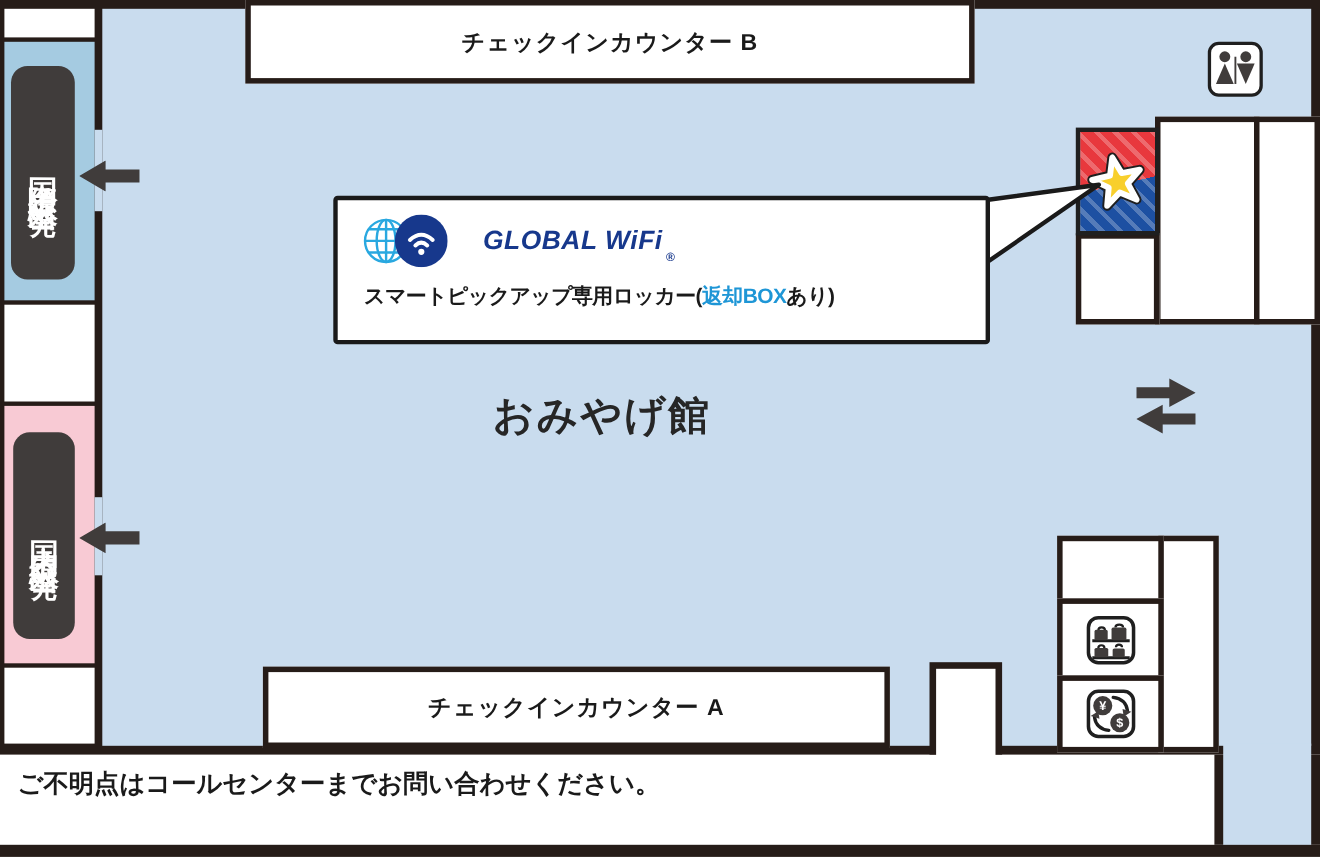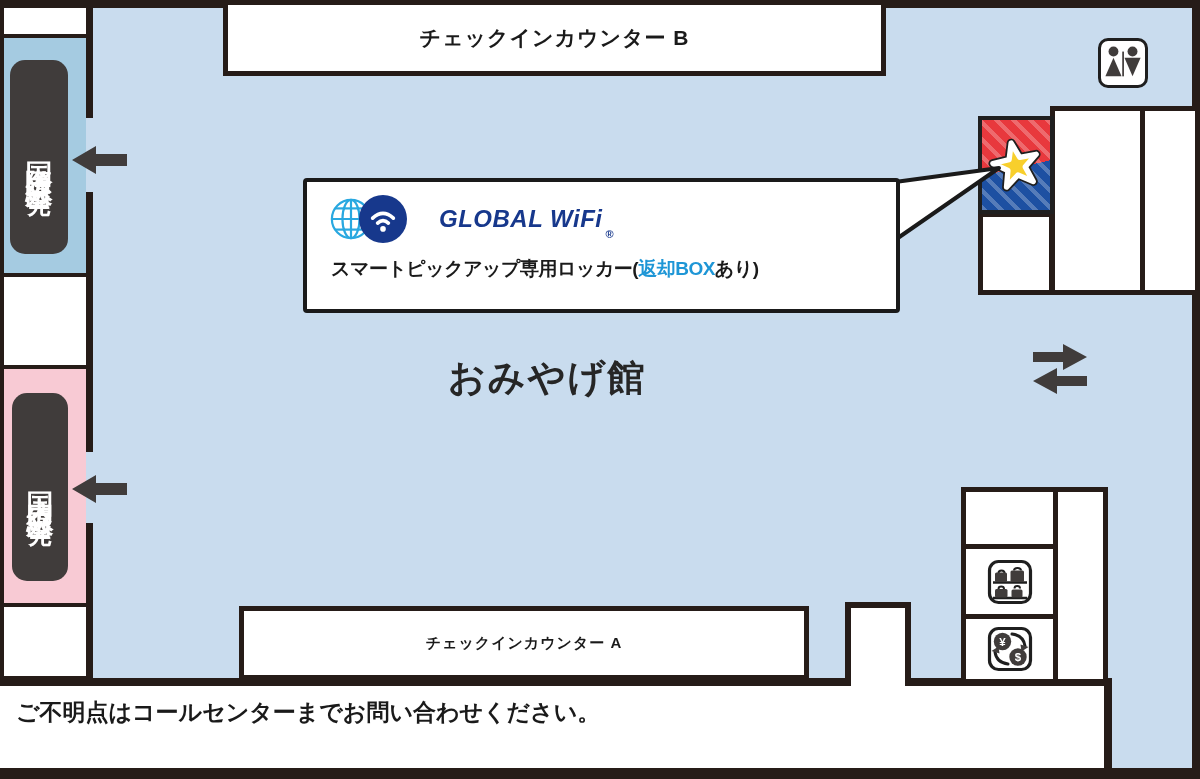--- a/index.html
+++ b/index.html
@@ -157,20 +157,20 @@
       <text x="15.5" y="19.5" font-size="11.5" font-weight="bold" fill="#fff" text-anchor="middle" font-family="'Liberation Sans',sans-serif">¥</text>
       <circle class="dk" cx="31" cy="31" r="8.7"></circle>
       <text x="31" y="35" font-size="11.5" font-weight="bold" fill="#fff" text-anchor="middle" font-family="'Liberation Sans',sans-serif">$</text>
     </svg>
   </div>
 
   <div class="abs wallfill" style="left:845px;top:602px;width:66px;height:84px"></div>
   <div class="abs whitebox" style="left:851px;top:608px;width:54px;height:84px"></div>
 
   <div class="abs bordered" style="left:239px;top:606px;width:570px;height:74px">
-    <span class="roomlabel" style="font-size:15px">チェックインカウンター A</span>
+    <span class="roomlabel" style="font-size:21px">チェックインカウンター A</span>
   </div>
 
   <div class="abs footnote" style="left:16px;top:695px">
     <div>ご不明点はコールセンターまでお問い合わせください。</div>
   </div>
 
 </div>
 
 </body></html>

